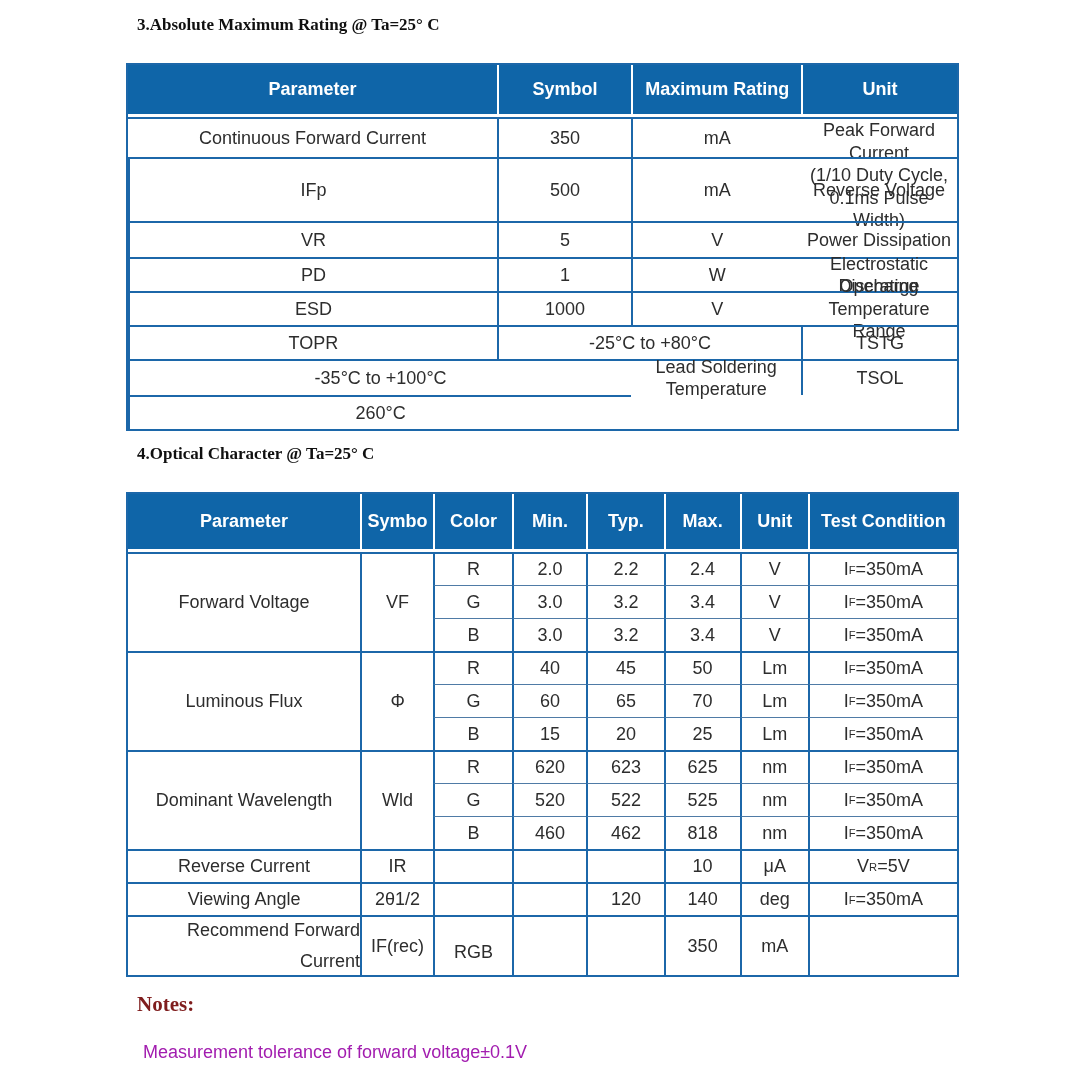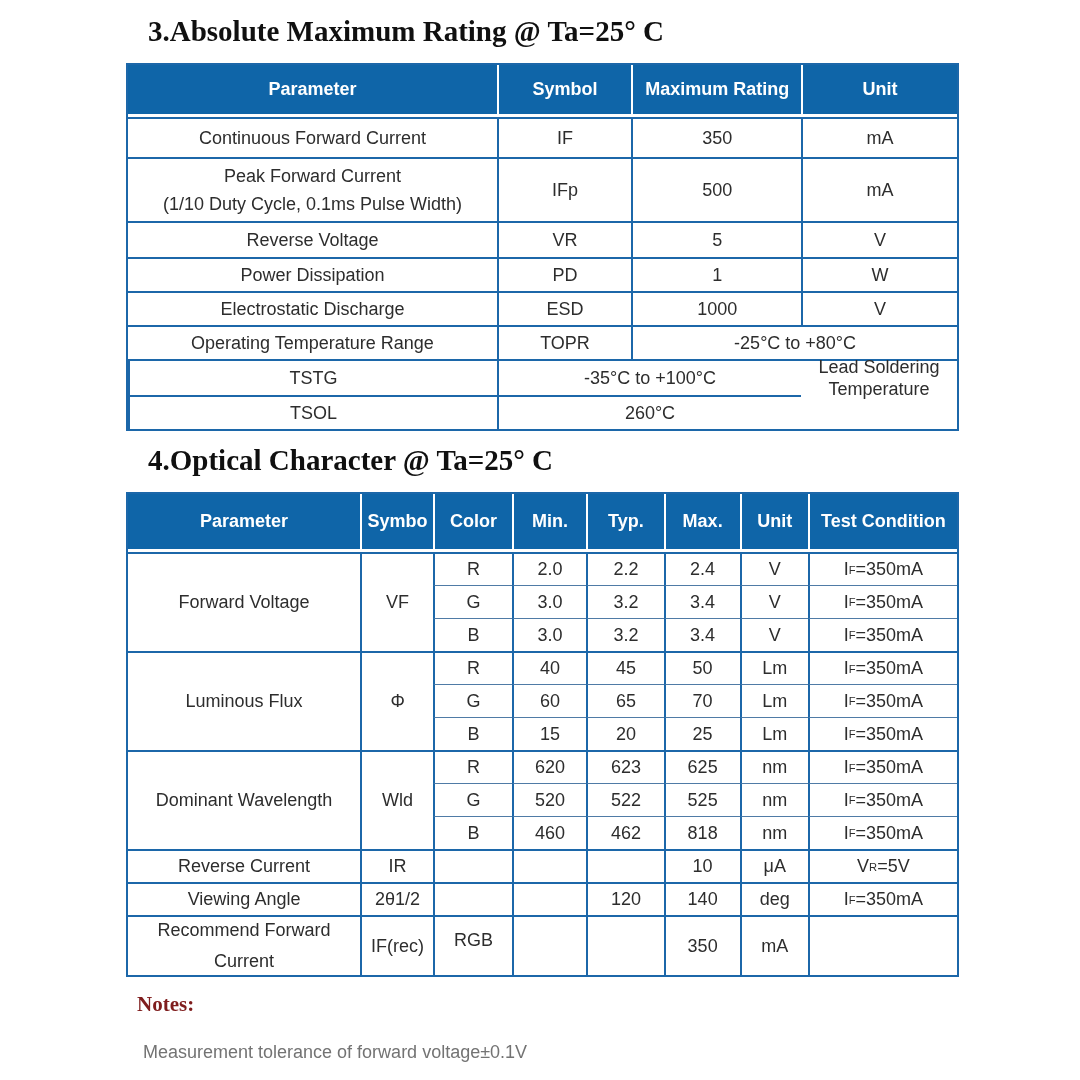--- a/index.html
+++ b/index.html
@@ -5,23 +5,23 @@
   html,body{margin:0;padding:0;}
   body{
     width:1080px;height:1080px;background:#ffffff;position:relative;
     font-family:"Liberation Sans", sans-serif;
     --hb:#0f65a8;   
     --bd:#1c67a9;   
     --tn:#4f7ba6;   
     --tx:#2d2d2d;   
   }
   .title{
-    position:absolute;left:148px;
+    position:absolute;left:137px;
     font-family:"Liberation Serif", serif;font-weight:bold;
-    font-size:29px;color:#101010;white-space:nowrap;
+    font-size:17px;color:#101010;white-space:nowrap;
   }
   .t{
     position:absolute;left:126px;width:833px;
     display:grid;border:2px solid var(--bd);background:#fff;box-sizing:border-box;
   }
   .t1{top:63px;grid-template-columns:44.5% 16.2% 20.5% auto;
       grid-template-rows:52px 40px 64px 36px 34px 34px 34px 36px 34px;}
   .t2{top:492px;grid-template-columns:28% 8.8% 9.5% 9% 9.3% 9.2% 8.2% auto;
       grid-template-rows:58px repeat(11,33px) 60px;}
   .c{
@@ -34,45 +34,44 @@
   .hc{
     background:var(--hb);color:#ffffff;font-weight:bold;
     border-left:2px solid #ffffff;border-top:none;border-bottom:3px solid #ffffff;
     font-size:18px;
   }
   .hc.f{border-left:none;}
   .tt{border-top:1px solid var(--tn);}
   .rs3{grid-row:span 3;}
   .cs2{grid-column:span 2;}
   .two{flex-direction:column;justify-content:space-evenly;}
-  .two2{flex-direction:column;justify-content:center;line-height:1.7;}
-  .topAlign{align-items:flex-start;padding-top:12px;}
+  .two2{flex-direction:column;justify-content:center;line-height:1.7;align-items:flex-end;}
+  .topAlign{align-items:flex-start;padding-top:24px;}
   .tc sub{font-size:0.62em;line-height:0;}
   .notesTitle{
     position:absolute;left:137px;top:992px;
     font-family:"Liberation Serif", serif;font-weight:bold;font-size:21px;color:#7f1d1d;
   }
   .noteBody{
-    position:absolute;left:143px;top:1042px;font-size:18px;color:#737373;
+    position:absolute;left:143px;top:1042px;font-size:18px;color:#a21caf;
   }
 </style>
 </head>
 <body>
 
 <div class="title" style="top:15px">3.Absolute Maximum Rating @ Ta=25° C</div>
 
 <div class="t t1">
 
   <div class="c hc f">Parameter</div>
   <div class="c hc">Symbol</div>
   <div class="c hc">Maximum Rating</div>
   <div class="c hc">Unit</div>
 
   <div class="c f">Continuous Forward Current</div>
-  <div class="c">IF</div>
   <div class="c">350</div>
   <div class="c">mA</div>
 
   <div class="c f two">
     <span>Peak Forward Current</span>
     <span>(1/10 Duty Cycle, 0.1ms Pulse Width)</span>
   </div>
   <div class="c">IFp</div>
   <div class="c">500</div>
   <div class="c">mA</div>

